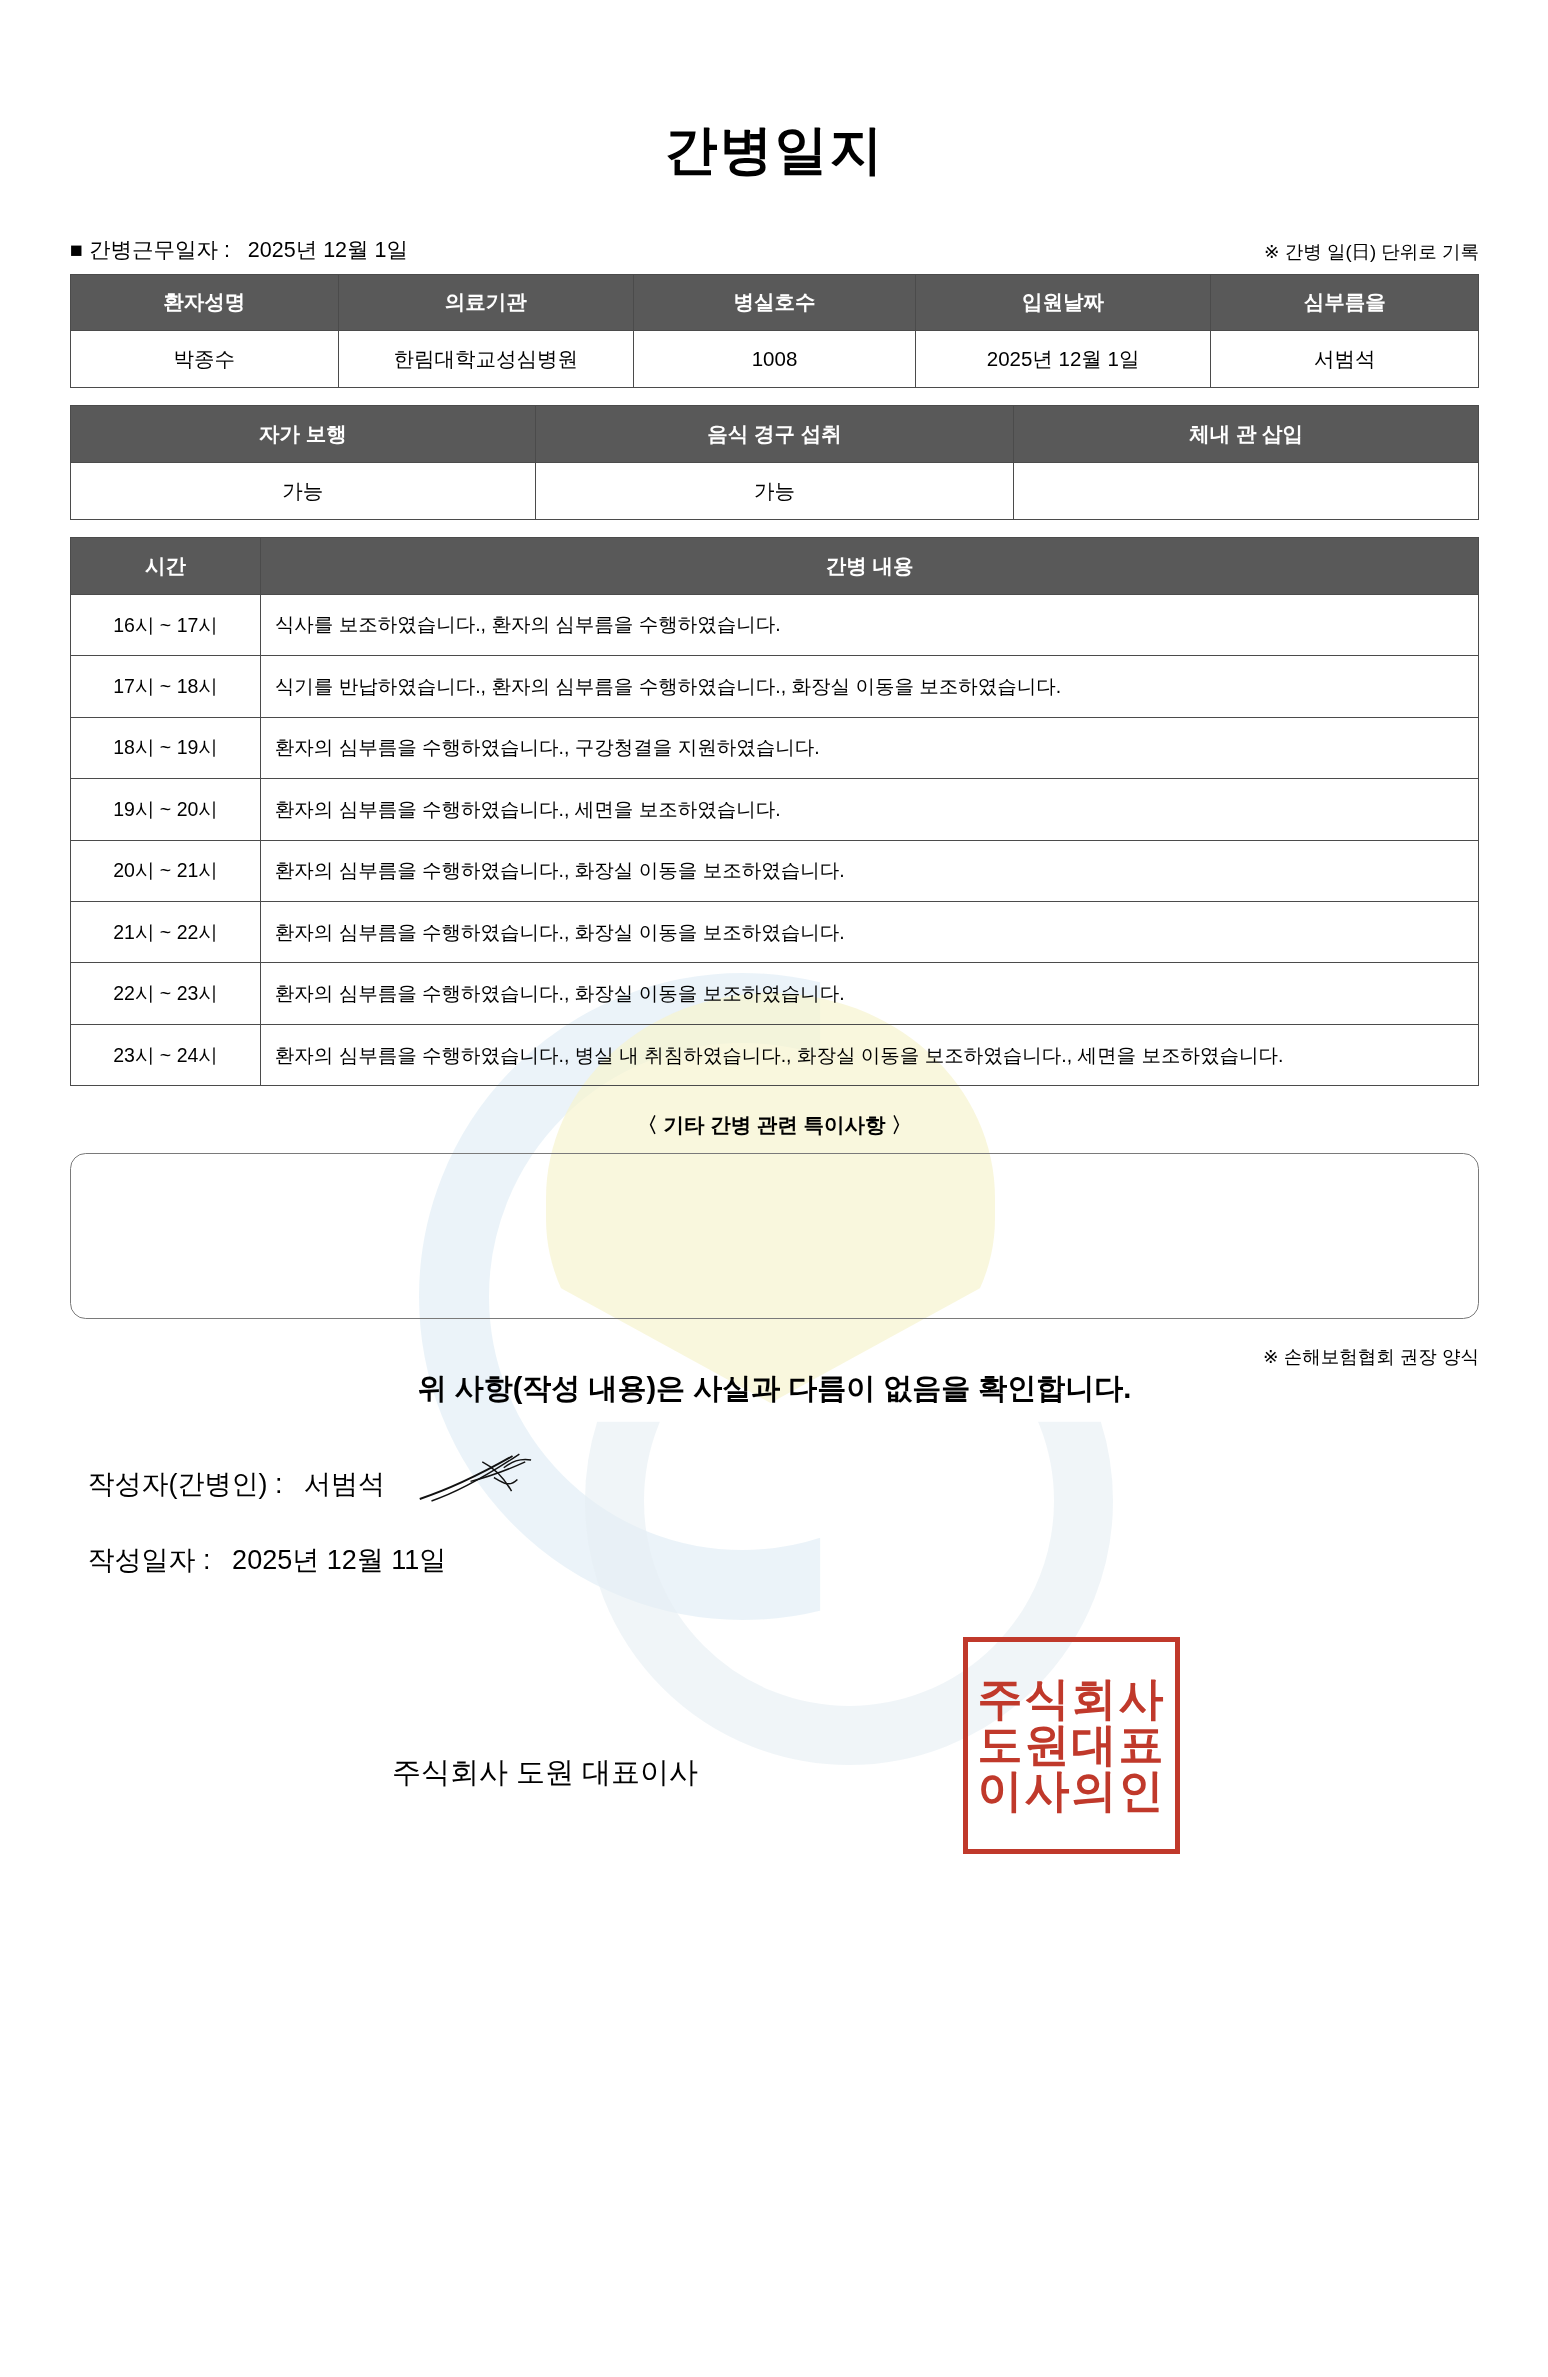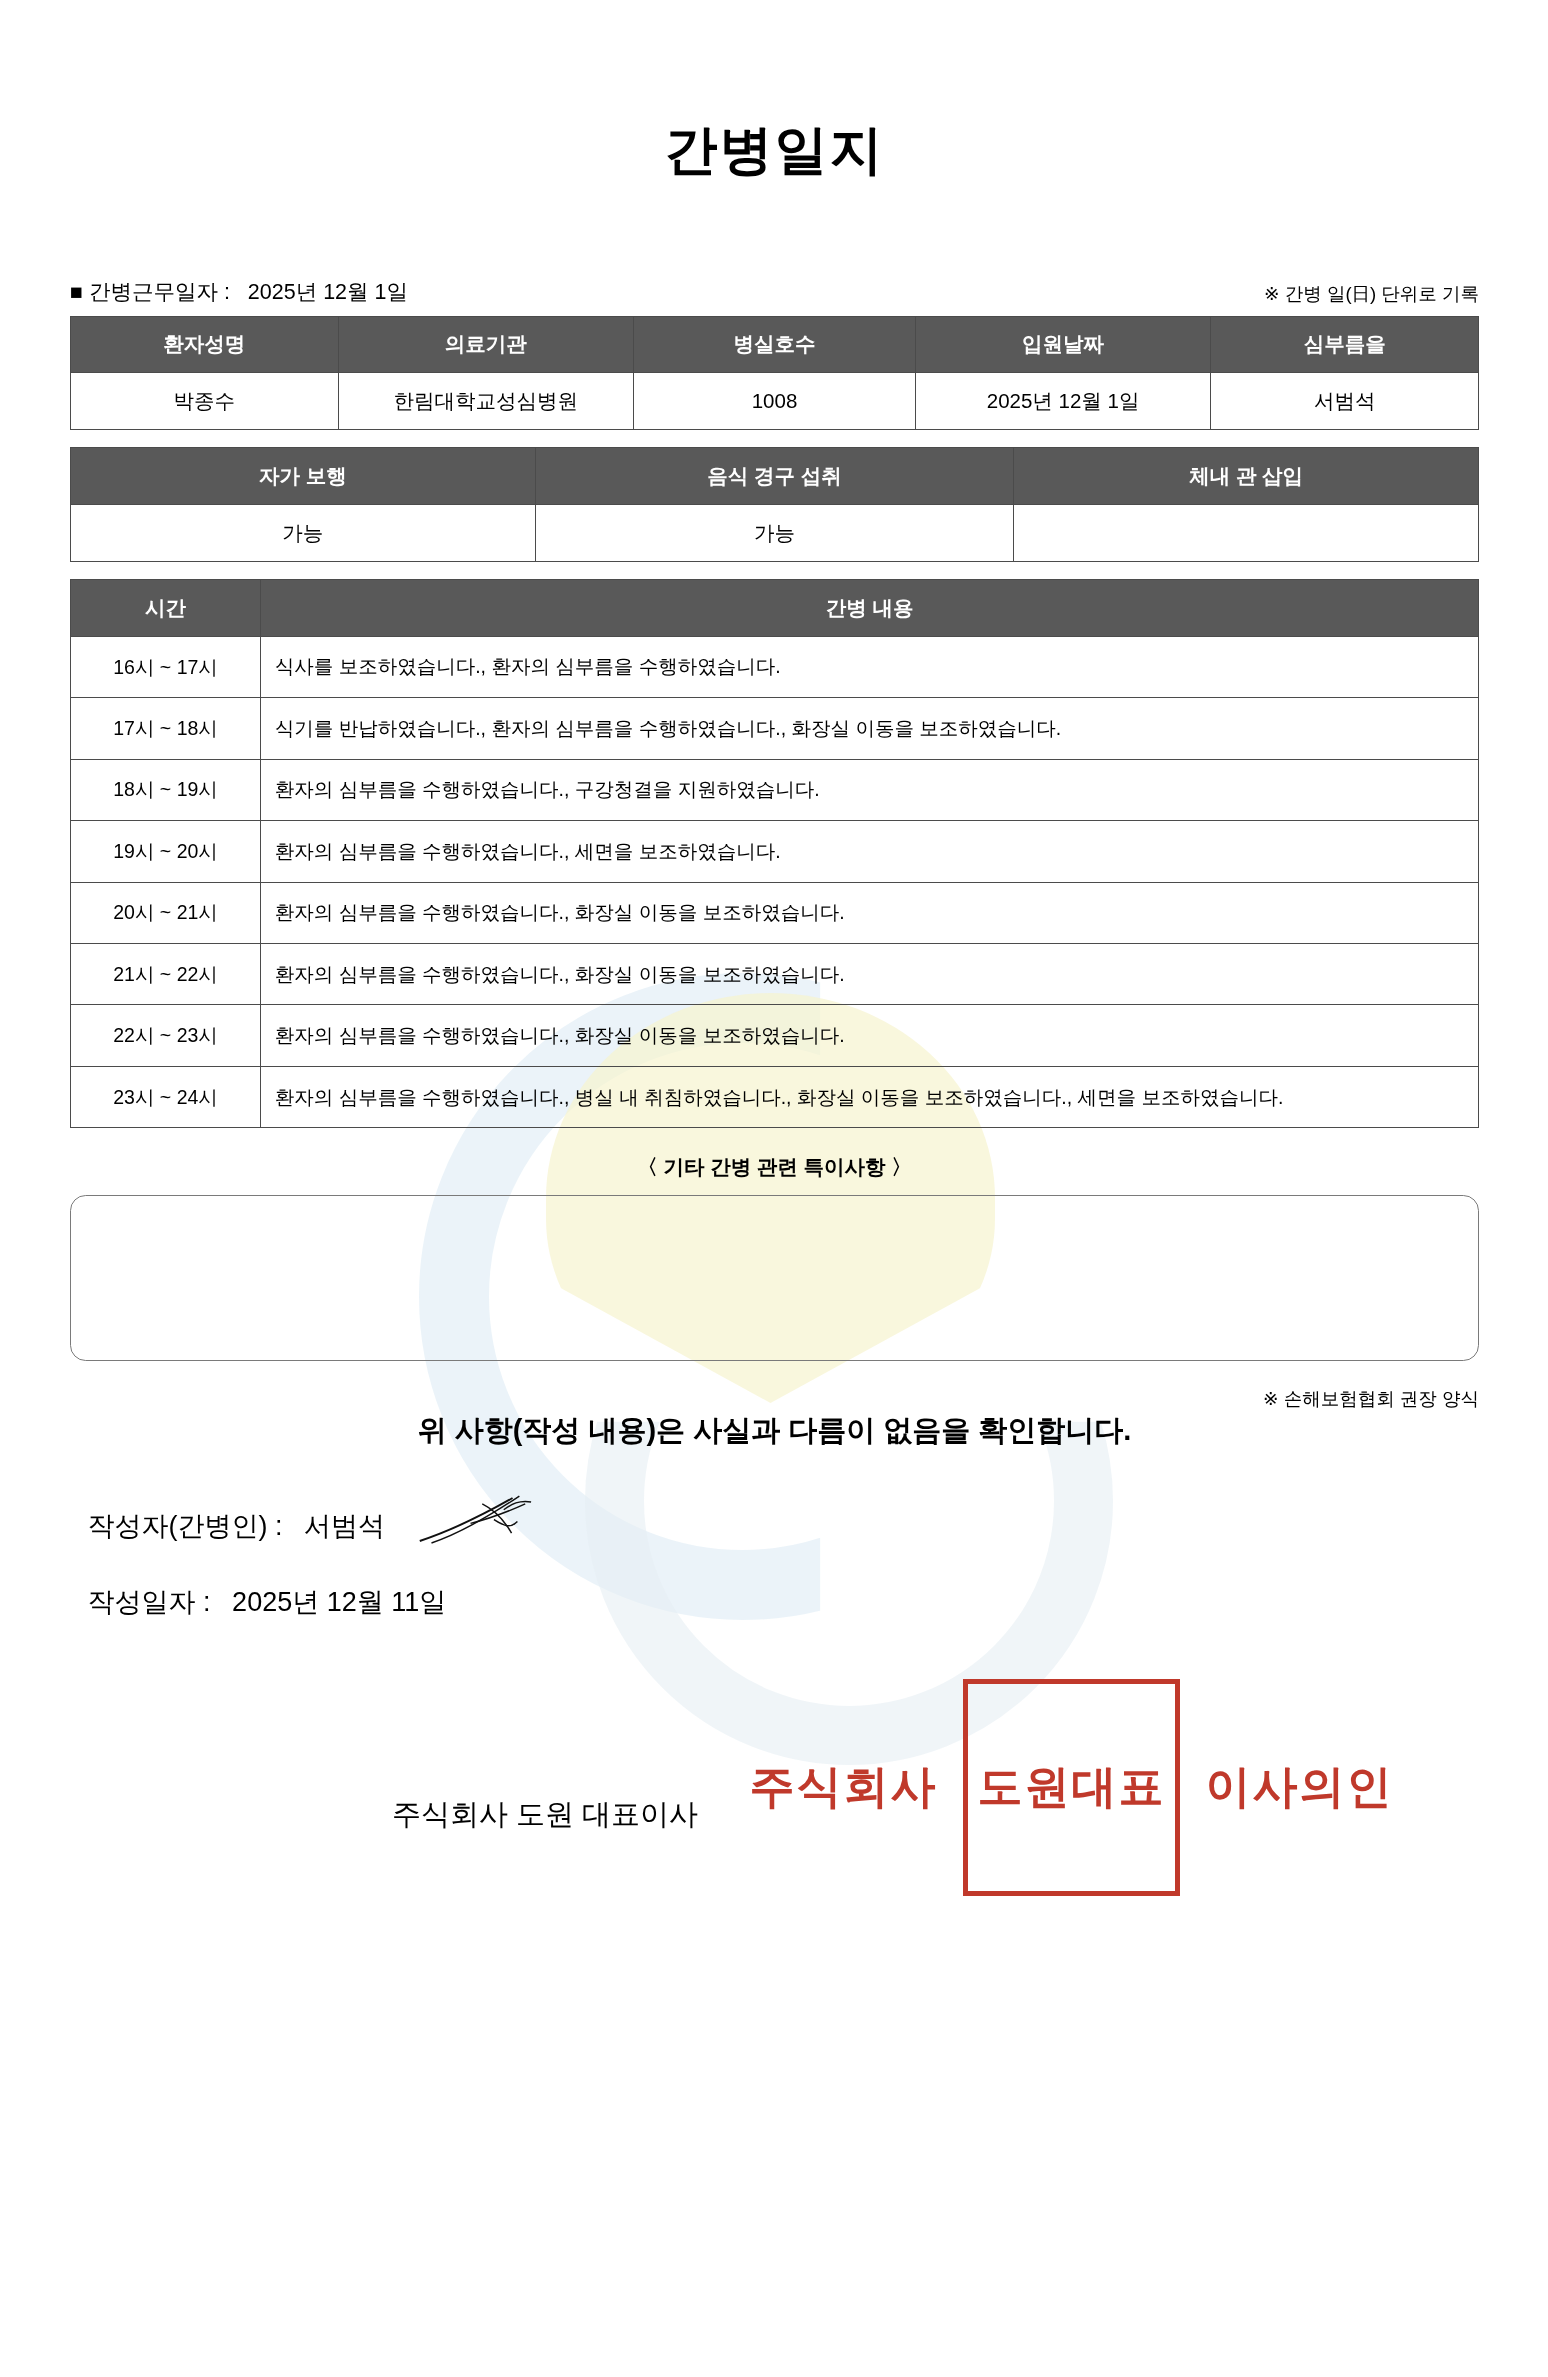--- a/index.html
+++ b/index.html
@@ -62,21 +62,21 @@
     text-align: center;
     font-size: 53px;
     font-weight: bold;
     letter-spacing: 2px;
     margin: 115px 0 0 0;
   }
   .meta-row {
     display: flex;
     justify-content: space-between;
     align-items: flex-end;
-    margin-top: 90px;
+    margin-top: 48px;
     font-size: 20.5px;
     gap: 46px;
   }
   .meta-left { font-size: 21.5px; font-weight: 500; }
   .meta-right { font-size: 18.5px; }
 
   table.grid {
     width: 100%;
     border-collapse: collapse;
     table-layout: fixed;
@@ -173,24 +173,24 @@
     top: 13.7px;
     width: 207px;
     height: 207px;
     border: 5.9px solid #c0392b;
     color: #c0392b;
     font-weight: bold;
     font-size: 45px;
     line-height: 1.03;
     letter-spacing: 2px;
     display: flex;
+    flex-direction: column;
     justify-content: center;
     align-items: center;
     font-family: "DejaVu Sans", "Liberation Sans", sans-serif;
-    gap: 40px;
   }
   .stamp div { white-space: nowrap; }
 </style>
 </head>
 <body>
 
 <div class="page">
 
   <div class="watermark">
     <div class="wm-blue"></div>

